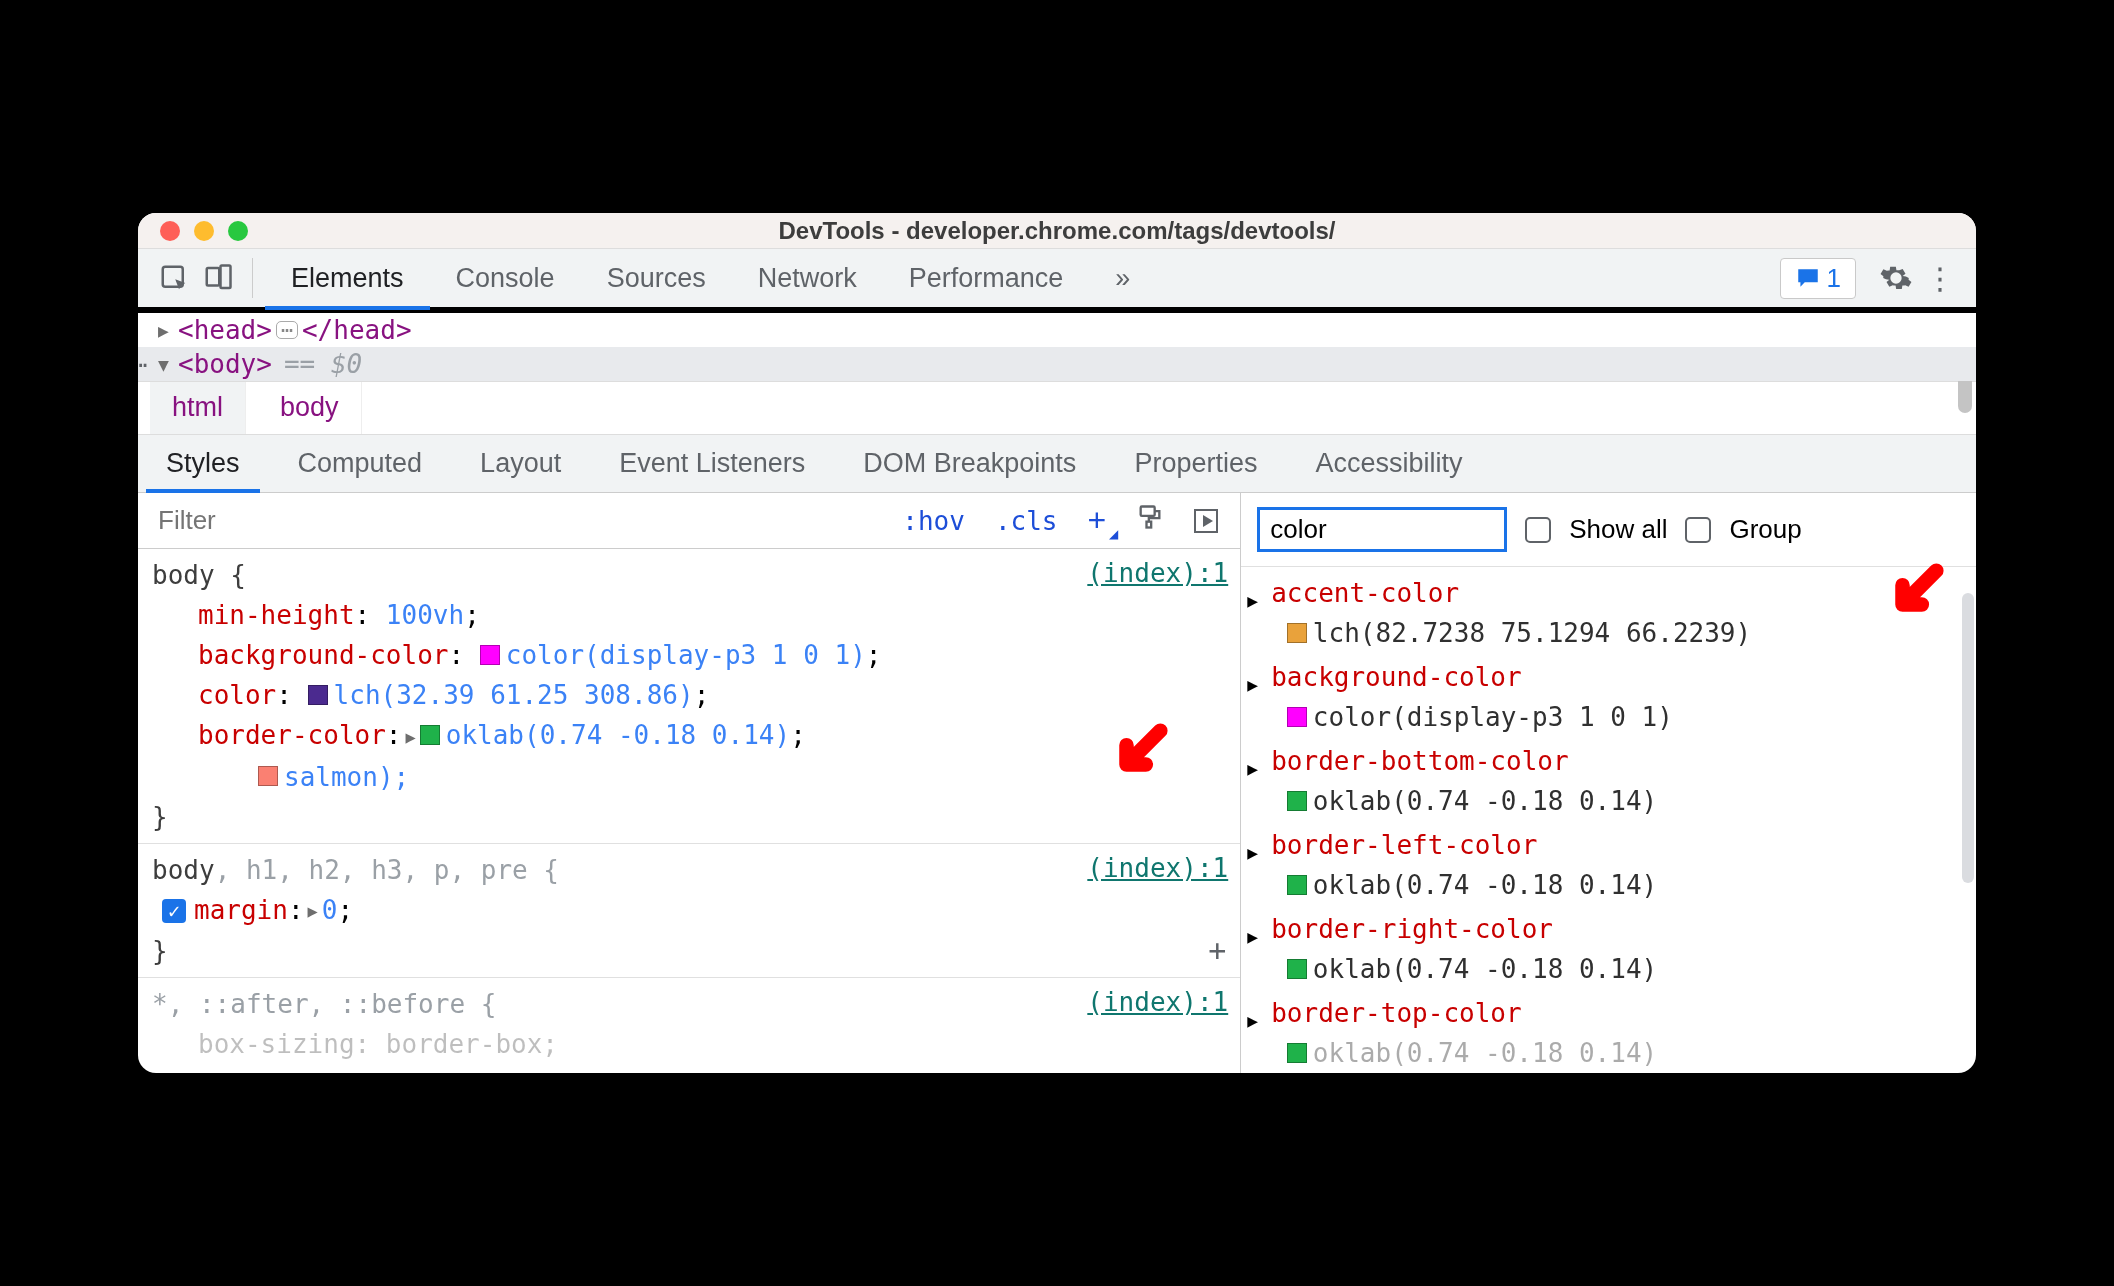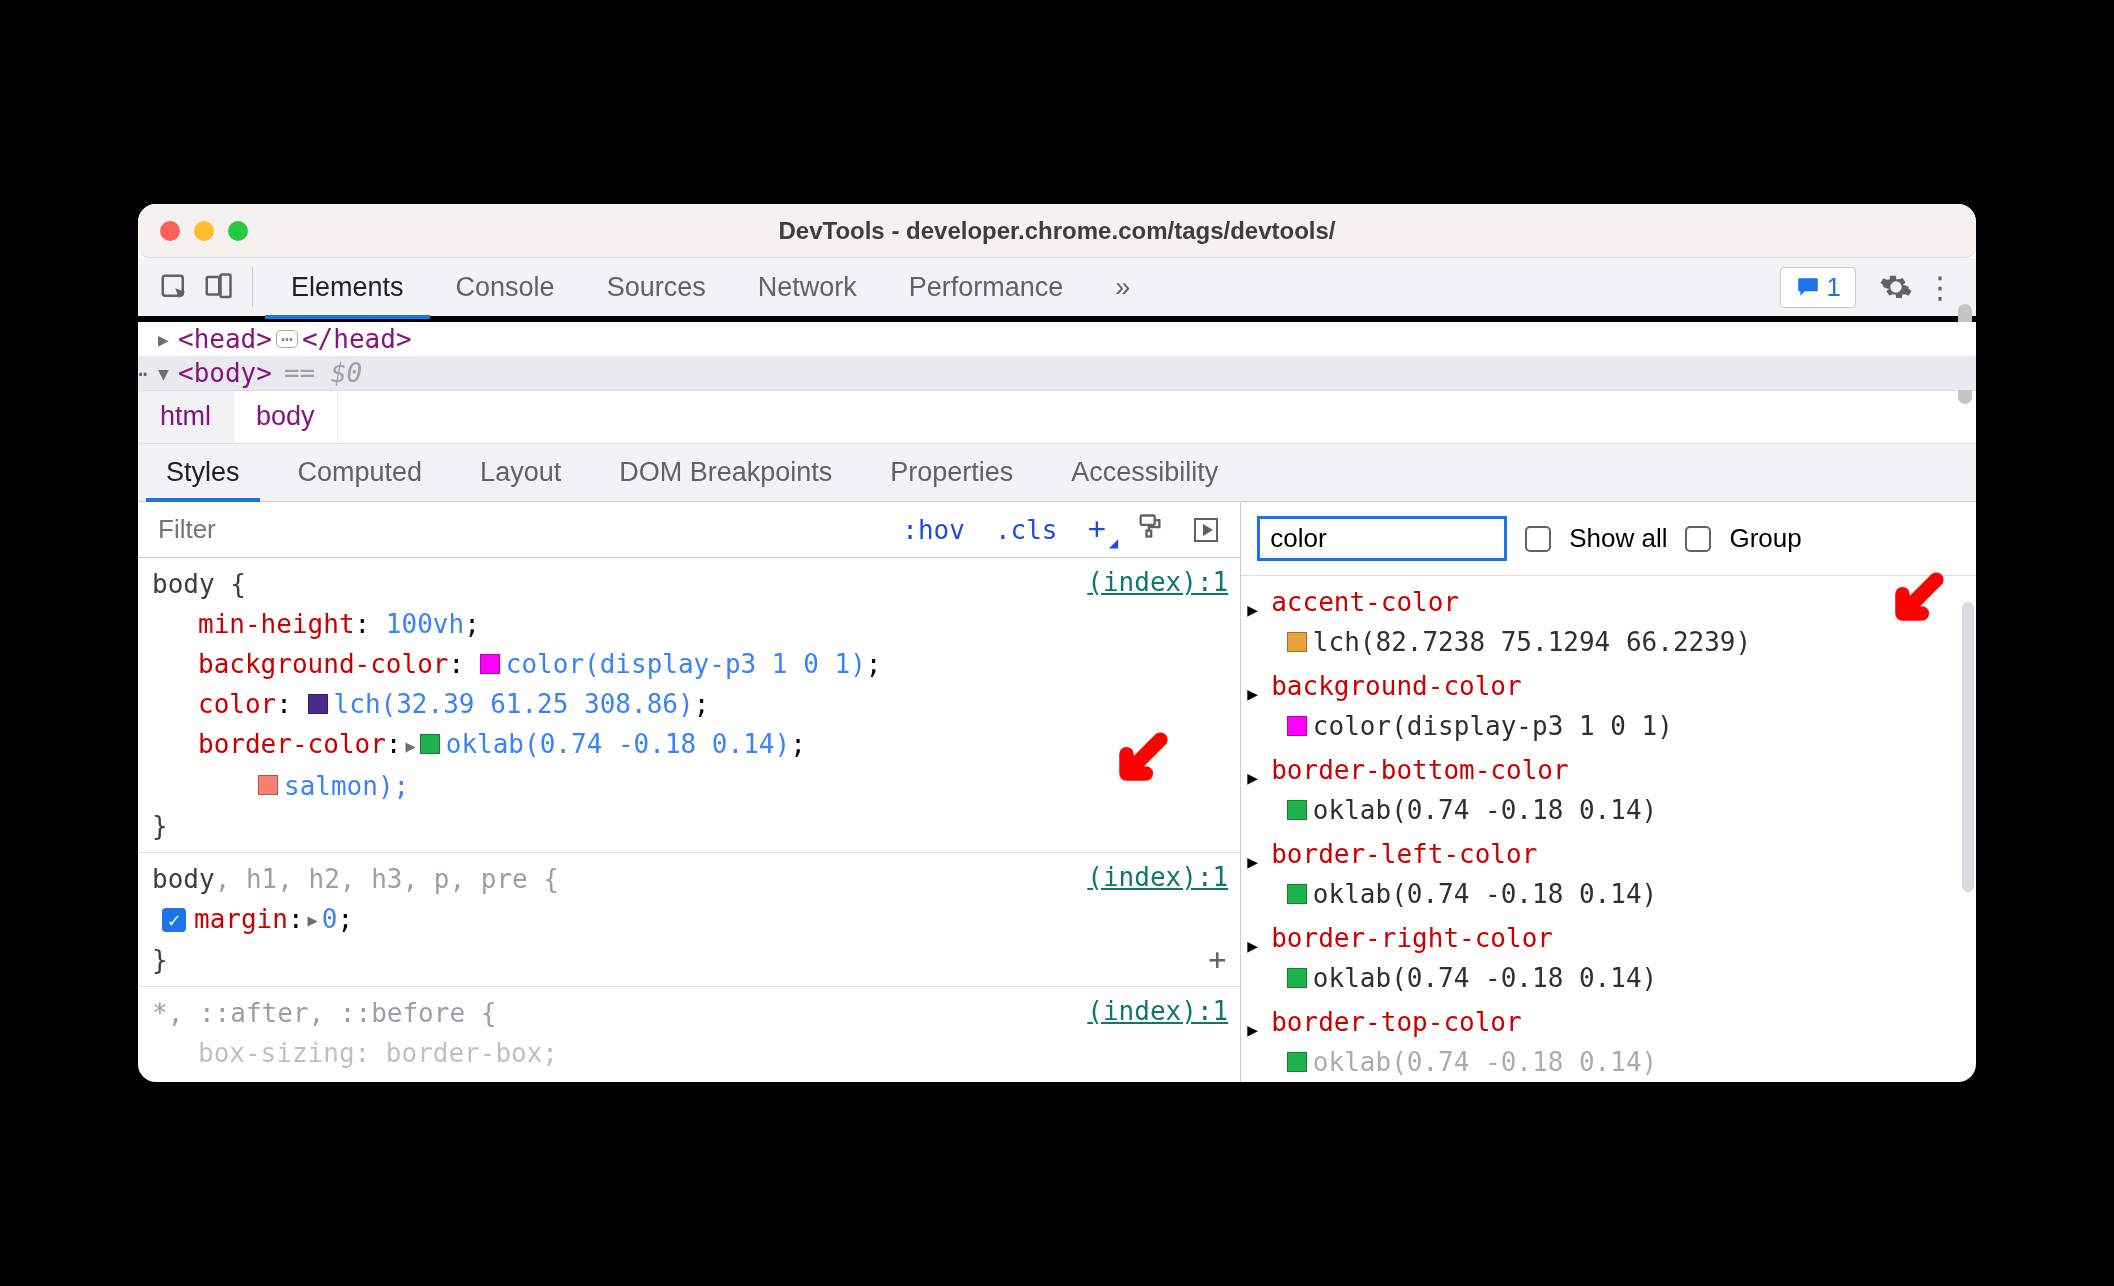--- a/index.html
+++ b/index.html
@@ -14,27 +14,26 @@
   }
   .window {
     width: 1838px;
     background:#fff;
     border-radius: 18px;
     overflow:hidden;
     box-shadow: 0 30px 80px rgba(0,0,0,.5);
   }
   
   .titlebar {
-    height:54px;
+    height:36px;
     background:#f5f1ef;
     display:flex;
     align-items:center;
     position:relative;
     border-bottom:1px solid #ddd;
-    border-radius:11px;
   }
   .traffic { display:flex; gap:14px; position:absolute; left:22px; }
   .dot { width:20px; height:20px; border-radius:50%; }
   .dot.red{background:#fe5f57;}
   .dot.yellow{background:#febc2e;}
   .dot.green{background:#28c840;}
   .title { margin:0 auto; font-weight:600; font-size:24px; color:#3d3d3d;}
   
   .toolbar {
     height:64px;
@@ -64,21 +63,21 @@
   .domtree { font-family: Menlo, Consolas, monospace; font-size:26px; background:#fff; }
   .domrow { display:flex; align-items:center; padding:2px 0 2px 40px; position:relative;}
   .tri { position:absolute; left:18px; font-size:18px; color:#6e6e6e;}
   .tagc { color:#881280;}
   .mutebox { display:inline-block; border:1px solid #aaa; border-radius:5px; background:#fff; font-size:20px; padding:0 4px; vertical-align:middle; line-height:16px; color:#888; margin:0 4px;}
   .domrow.sel { background:#e8eaed; }
   .eq { color:#9aa0a6; font-style:italic; margin-left:12px; font-size:26px;}
   .domrow.sel::before {content:"⋯"; position:absolute; left:-4px; color:#5f6368; font-size:22px;}
   
   .crumb { height:54px; border-top:1px solid #ddd; border-bottom:1px solid #ddd; display:flex;}
-  .crumbitem { padding:10px 22px; font-size:27px; color:#881280; border-right:1px solid #eee;}
+  .crumbitem { padding:10px 22px; font-size:27px; color:#881280; border-right:1px solid #eee;margin-left:12px;}
   .crumbitem.active { background:#fff; font-weight:500;}
   .crumbitem:not(.active){ background:#f1f3f4;}
   
   .subtabs {
     height:58px; background:#f1f3f4; border-bottom:1px solid #ccc;
     display:flex; align-items:center; font-size:27px; color:#5f6368;
     padding:0 8px; gap:18px;
   }
   .subtab{ padding:0 20px; height:58px; display:flex; align-items:center;text-align:center;}
   .subtab.active { color:#202124; border-bottom:4px solid #1a73e8; padding-top:4px;}
@@ -193,20 +192,21 @@
 
   <div class="crumb">
     <div class="crumbitem">html</div>
     <div class="crumbitem active">body</div>
   </div>
 
   <div class="subtabs">
     <div class="subtab active">Styles</div>
     <div class="subtab">Computed</div>
     <div class="subtab">Layout</div>
+    <div class="subtab">Event Listeners</div>
     <div class="subtab">DOM Breakpoints</div>
     <div class="subtab">Properties</div>
     <div class="subtab">Accessibility</div>
   </div>
 
   <div class="split">
 
     <div class="left">
       <div class="filterrow">
         <input placeholder="Filter" style="">

